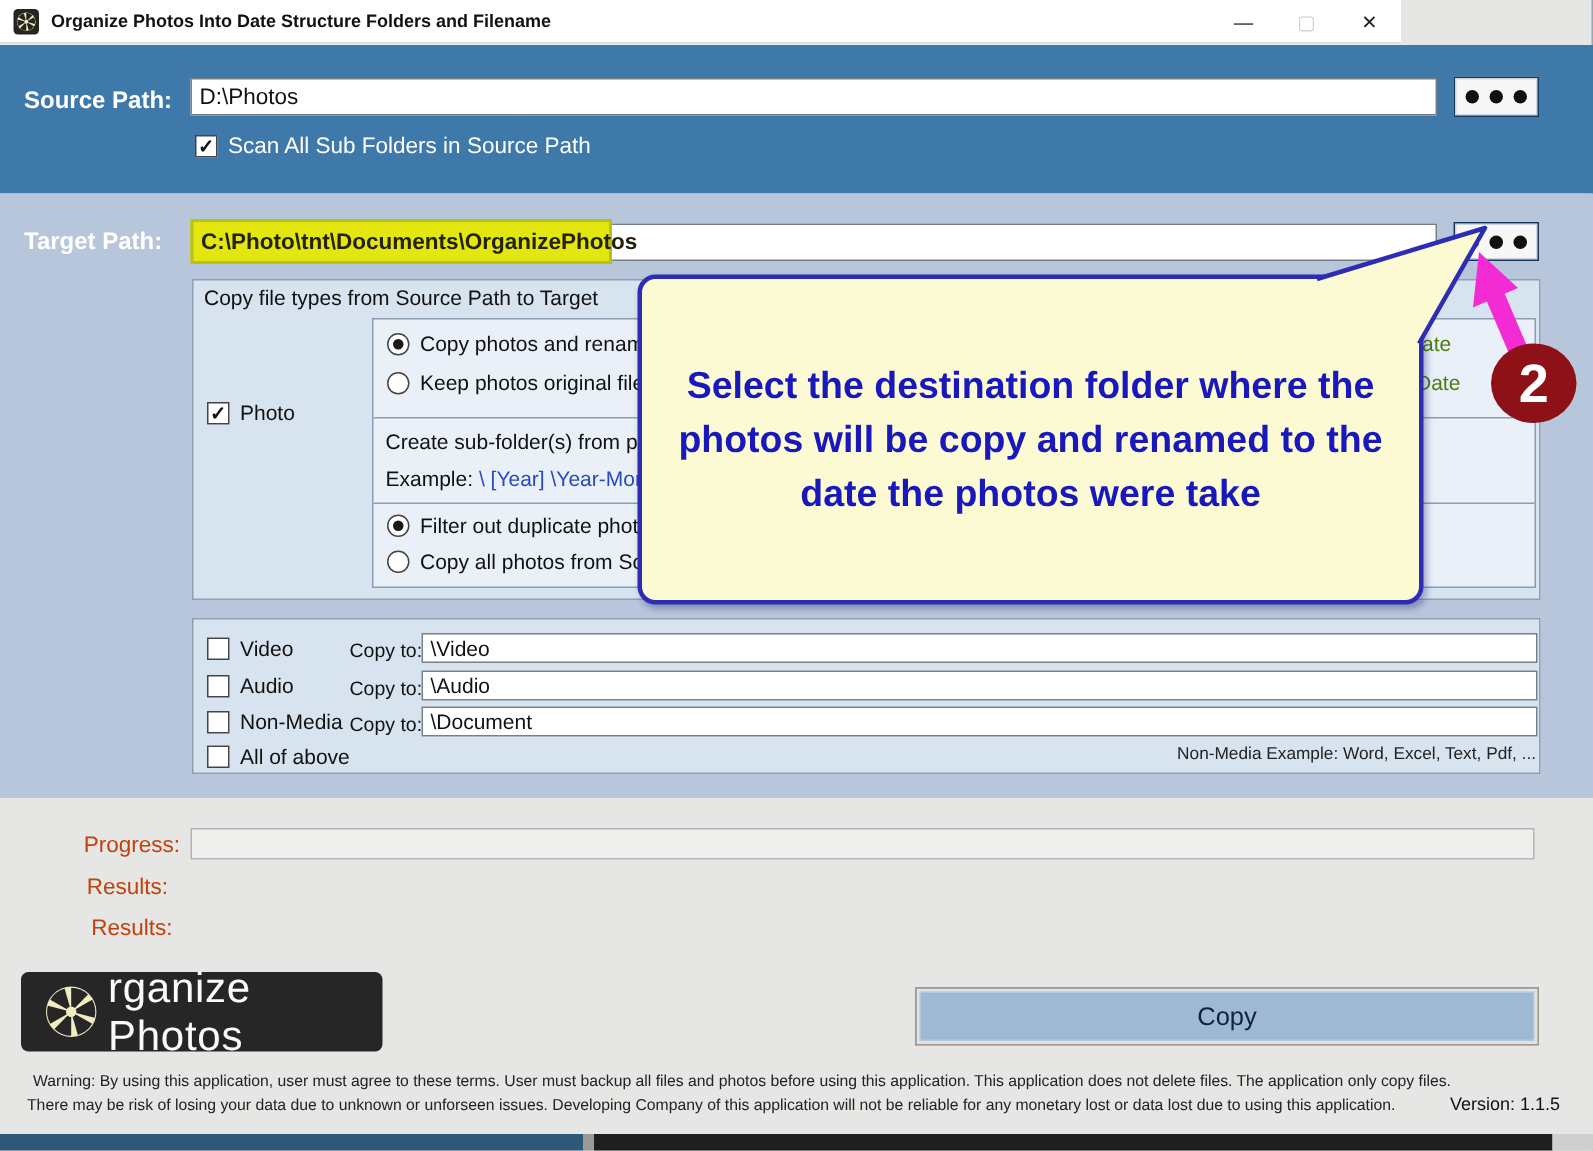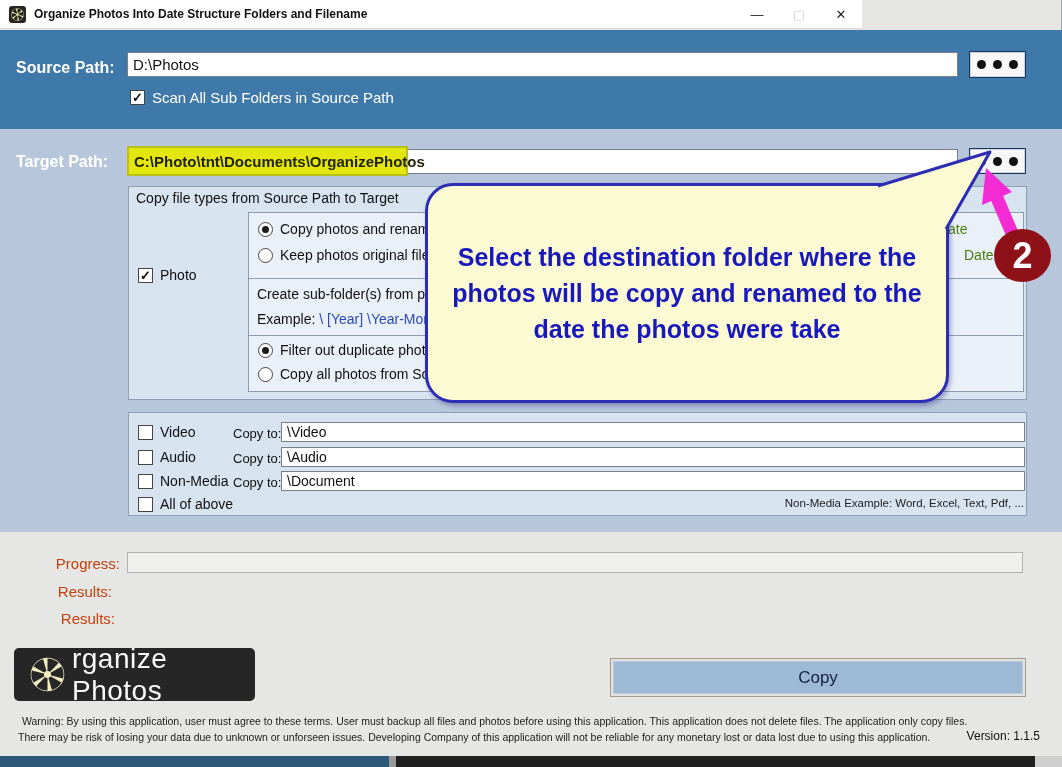--- a/index.html
+++ b/index.html
@@ -2,21 +2,21 @@
 <html><head>
 <meta charset="utf-8">
 <style>
   * { margin:0; padding:0; box-sizing:border-box; }
   html,body { width:1062px; height:767px; }
   body { font-family:"Liberation Sans", sans-serif; background:#e6e6e4; overflow:hidden; }
   .win { position:relative; width:1062px; height:767px; background:#e6e6e4; border-right:1px solid #9aa6b2; }
   .abs { position:absolute; }
 
   
-  .titlebar { left:0; top:0; width:862px; height:29px; background:#ffffff; border-bottom:1px solid #d9d9d9; display:flex; align-items:center; }
+  .titlebar { left:0; top:0; width:934px; height:29px; background:#ffffff; border-bottom:1px solid #d9d9d9; display:flex; align-items:center; }
   .app-icon { width:17px; height:17px; margin-left:9px; background:#26261e; border-radius:3px; display:flex; align-items:center; justify-content:center; }
   .title-text { margin-left:8px; font-size:12px; font-weight:bold; color:#111; }
   .win-btns { margin-left:auto; display:flex; height:100%; }
   .win-btn { width:42px; height:100%; display:flex; align-items:center; justify-content:center; font-size:13px; color:#222; cursor:default; }
   .win-btn.max { color:#cfcfcf; }
 
   
   .sec-source { left:0; top:30px; width:1062px; height:99px; background:#3e79aa; }
   .sec-target { left:0; top:129px; width:1062px; height:403px; background:#b7c6da; }
   .sec-bottom { left:0; top:532px; width:1062px; height:224px; background:#e6e6e4; }
@@ -33,21 +33,21 @@
 
   .groupbox { background:#d8e3f0; border:1px solid #8fa0b4; }
   .innerpanel { background:#e9f0f8; border:1px solid #8c9cb1; }
   .divider { position:absolute; left:0; width:100%; border-top:1px solid #8c9cb1; }
   .ptext { font-size:14px; color:#111; }
   .blue-ex { color:#2a49bb; }
 
   .hl-target { background:#e4e70f; border:2px solid #b9c019; display:flex; align-items:center; padding-left:5px; font-size:15px; font-weight:bold; color:#23230a; }
 
   
-  .callout { background:#fcfad2; border:3px solid #2d2db4; border-radius:28px; display:flex; align-items:center; justify-content:center; text-align:center; color:#1818bc; font-weight:bold; font-size:25px; line-height:1.45; padding:10px 8px; z-index:5; box-shadow:2px 3px 4px rgba(40,40,120,.35); }
+  .callout { background:#fcfad2; border:3px solid #2d2db4; border-radius:12px; display:flex; align-items:center; justify-content:center; text-align:center; color:#1818bc; font-weight:bold; font-size:25px; line-height:1.45; padding:10px 8px; z-index:5; box-shadow:2px 3px 4px rgba(40,40,120,.35); }
   .badge { background:#8e1118; border-radius:50%; color:#fff; font-weight:bold; font-size:36px; display:flex; align-items:center; justify-content:center; z-index:7; }
 
   
   .stat-label { font-size:15px; color:#c2410c; text-align:right; }
   .progressbar { background:#efefed; border:1px solid #b3b3b3; }
   .logo { background:#262626; border-radius:5px; display:flex; align-items:center; padding-left:16px; gap:7px; }
   .logo-text { color:#fafafa; font-size:28px; letter-spacing:.5px; }
   .copy-btn { background:#9db9d4; border:1px solid #a39a8c; box-shadow:0 0 0 2px #e2e2e0 inset, 0 0 0 3px #b5c9dd inset; display:flex; align-items:center; justify-content:center; font-size:17px; color:#14213d; cursor:pointer; }
   .warn { font-size:10.5px; color:#222; }
   .version { font-size:12px; color:#111; }
@@ -123,21 +123,21 @@
   </div>
   <div class="abs row" style="left:258px; top:221px;">
     <span class="radio sel"></span>
     <span class="ptext">Copy photos and rename files</span>
   </div>
   <div class="abs row" style="left:258px; top:247px;">
     <span class="radio"></span>
     <span class="ptext">Keep photos original filename</span>
   </div>
   <span class="abs frag" style="left:948px; top:221px;">ate</span>
-  <span class="abs frag" style="left:944px; top:247px;margin-left:20px;">Date</span>
+  <span class="abs frag" style="left:944px; top:247px;">Date</span>
   <div class="abs ptext" style="left:257px; top:286px;">Create sub-folder(s) from photos</div>
   <div class="abs ptext" style="left:257px; top:311px;">
     <span>Example:</span>
     <span class="blue-ex">\ [Year] \Year-Month-Da</span>
   </div>
   <div class="abs row" style="left:258px; top:342px;">
     <span class="radio sel"></span>
     <span class="ptext">Filter out duplicate photos - Cop</span>
   </div>
   <div class="abs row" style="left:258px; top:366px;">

